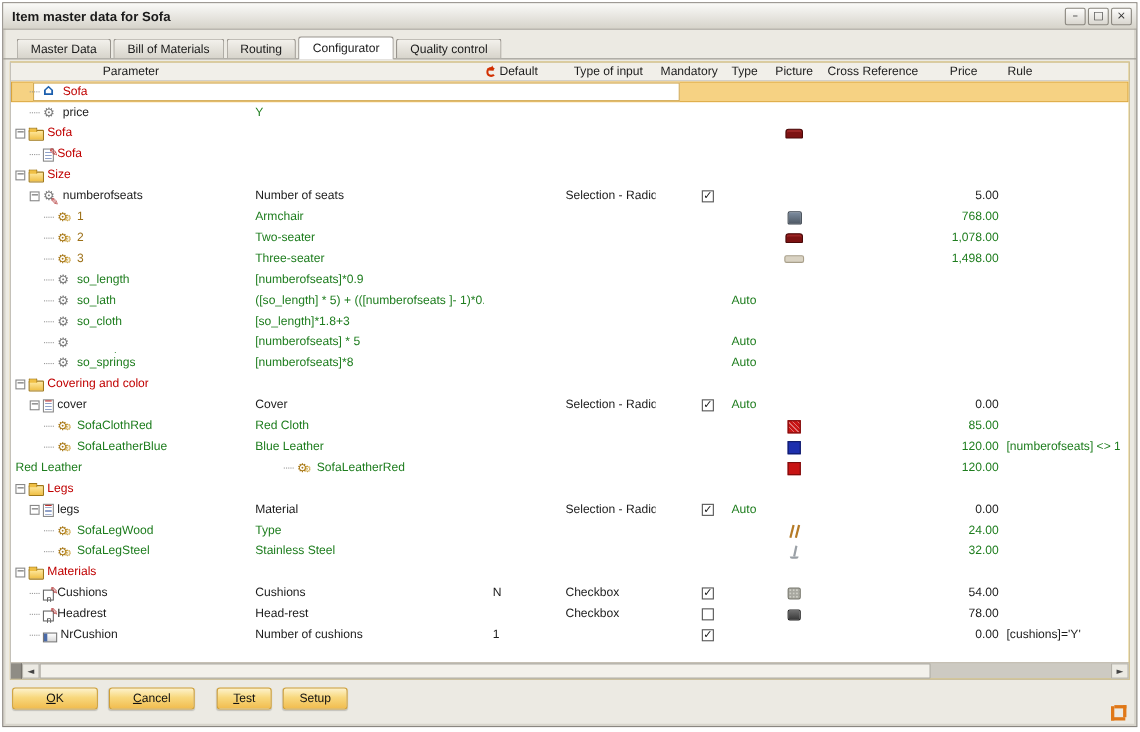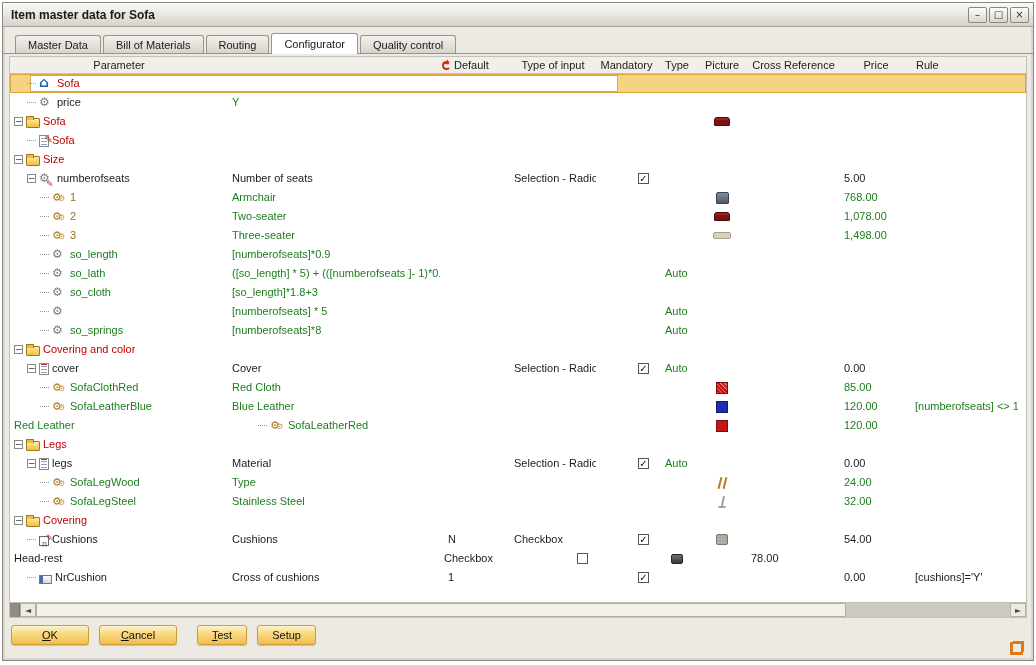--- a/index.html
+++ b/index.html
@@ -37,21 +37,21 @@
   .row.selected{ background:#f6d283; box-shadow:inset 0 0 0 1px #d9a43c; position:relative; }
   .row.selected::before{ content:""; position:absolute; left:20px; top:1px; bottom:1px; width:586px;
     background:#ffffff; border:1px solid #d3ab55; }
   .row.selected > .c{ position:relative; z-index:1; }
   .c{ padding:0 4px; white-space:nowrap; overflow:hidden; height:19px; line-height:19px; }
   .c-param{ display:flex; align-items:center; padding-left:4px; }
   .default-cell{ padding-left:8px; }
   .type-cell{ padding-left:8px; }
   .c-mand{ display:flex; align-items:center; justify-content:flex-end; padding-right:8px; }
   .c-pic{ display:flex; align-items:center; justify-content:center; }
-  .price-cell{ }
+  .price-cell{ text-align:right; }
   .rule-cell{ padding-left:3px; }
   .indent{ display:inline-block; flex:none; height:1px; }
   .exp{ width:9px; height:9px; flex:none; border:1px solid #888; background:#fff; color:#333;
     font-size:9px; line-height:7px; text-align:center; margin-right:3px; font-family:"DejaVu Sans",sans-serif; }
   .conn{ width:9px; flex:none; border-top:1px dotted #999; margin-right:3px; }
   .lbl{ overflow:hidden; text-overflow:clip; white-space:nowrap; }
 
   
   .ic{ display:inline-block; width:15px; height:13px; position:relative; margin-right:3px; flex:none;
     font-family:"DejaVu Sans",sans-serif; }
@@ -586,21 +586,21 @@
           </div>
           <div class="c xref-cell"></div>
           <div class="c price-cell" style="color: rgb(30, 125, 30);">32.00</div>
           <div class="c rule-cell"></div>
         </div>
         <div class="row">
           <div class="c c-param">
             <span class="indent" style="width: 0px;"></span>
             <span class="exp">−</span>
             <span class="ic ic-folder"></span>
-            <span class="lbl" style="color: rgb(192, 0, 0);">Covering</span>
+            <span class="lbl" style="color: rgb(192, 0, 0);">Materials</span>
           </div>
           <div class="c desc-cell"></div>
           <div class="c default-cell"></div>
           <div class="c input-cell"></div>
           <div class="c c-mand"></div>
           <div class="c type-cell"></div>
           <div class="c c-pic"></div>
           <div class="c xref-cell"></div>
           <div class="c price-cell"></div>
           <div class="c rule-cell"></div>
@@ -620,20 +620,26 @@
           </div>
           <div class="c type-cell"></div>
           <div class="c c-pic">
             <span class="pic pic-cushion"></span>
           </div>
           <div class="c xref-cell"></div>
           <div class="c price-cell" style="color: rgb(28, 28, 28);">54.00</div>
           <div class="c rule-cell"></div>
         </div>
         <div class="row">
+          <div class="c c-param">
+            <span class="indent" style="width: 13px;"></span>
+            <span class="conn"></span>
+            <span class="ic ic-check-edit"></span>
+            <span class="lbl" style="color: rgb(28, 28, 28);">Headrest</span>
+          </div>
           <div class="c desc-cell" style="color: rgb(28, 28, 28);">Head-rest</div>
           <div class="c default-cell"></div>
           <div class="c input-cell" style="color: rgb(28, 28, 28);">Checkbox</div>
           <div class="c c-mand">
             <span class="cb"></span>
           </div>
           <div class="c type-cell"></div>
           <div class="c c-pic">
             <span class="pic pic-headrest"></span>
           </div>
@@ -641,21 +647,21 @@
           <div class="c price-cell" style="color: rgb(28, 28, 28);">78.00</div>
           <div class="c rule-cell"></div>
         </div>
         <div class="row">
           <div class="c c-param">
             <span class="indent" style="width: 13px;"></span>
             <span class="conn"></span>
             <span class="ic ic-field"></span>
             <span class="lbl" style="color: rgb(28, 28, 28);">NrCushion</span>
           </div>
-          <div class="c desc-cell" style="color: rgb(28, 28, 28);">Cross of cushions</div>
+          <div class="c desc-cell" style="color: rgb(28, 28, 28);">Number of cushions</div>
           <div class="c default-cell" style="color: rgb(28, 28, 28);">1</div>
           <div class="c input-cell"></div>
           <div class="c c-mand">
             <span class="cb">✓</span>
           </div>
           <div class="c type-cell"></div>
           <div class="c c-pic"></div>
           <div class="c xref-cell"></div>
           <div class="c price-cell" style="color: rgb(28, 28, 28);">0.00</div>
           <div class="c rule-cell" style="color: rgb(28, 28, 28);">[cushions]='Y'</div>

